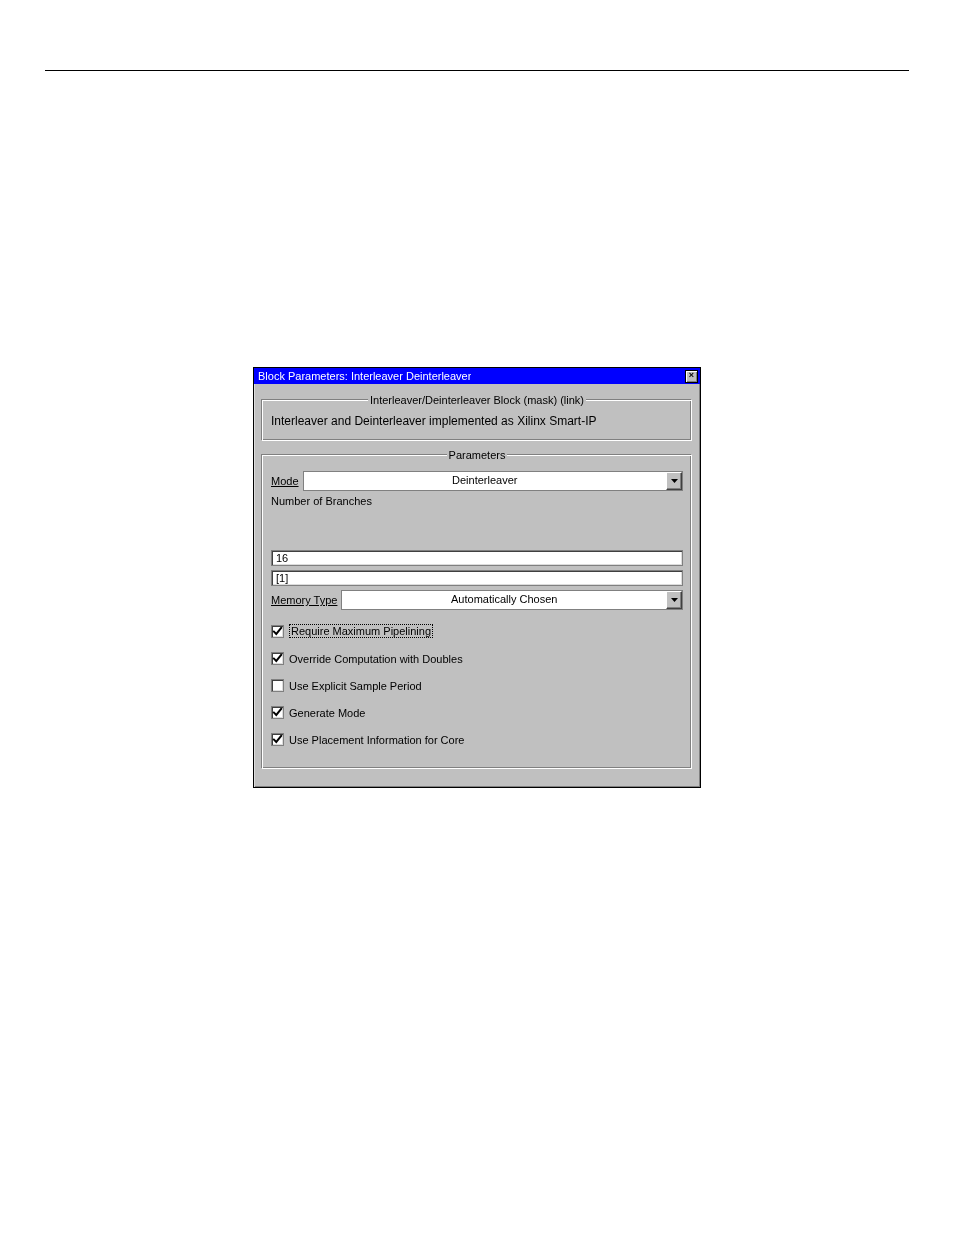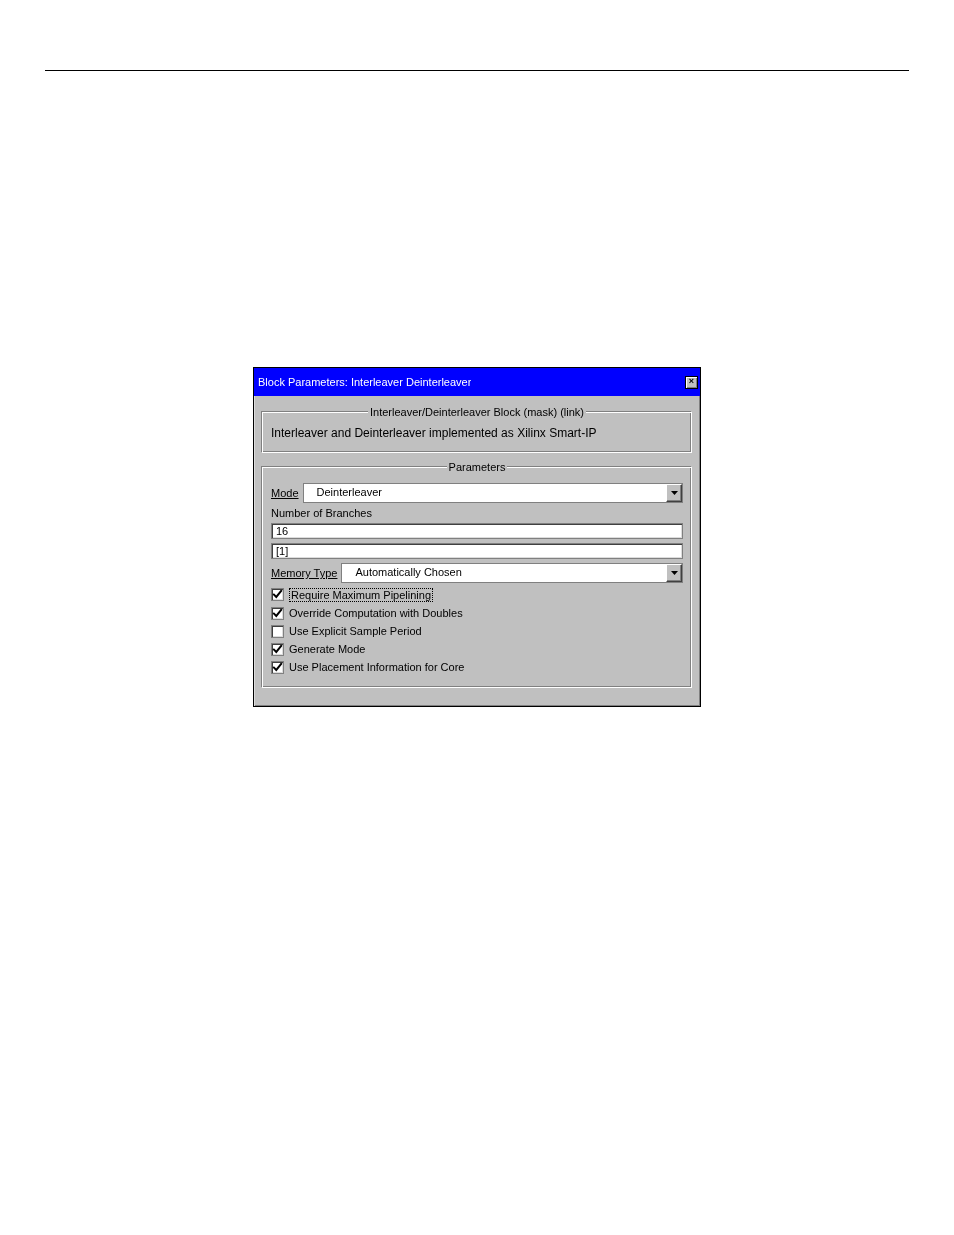--- a/index.html
+++ b/index.html
@@ -30,21 +30,21 @@
     border: 1px solid #000;
     box-shadow: inset 1px 1px 0 #dcdcdc, inset -1px -1px 0 #808080;
   }
   .titlebar {
     background: #0000ff;
     color: #ffffff;
     display: flex;
     align-items: center;
     justify-content: space-between;
     padding: 1px 2px 1px 4px;
-    height: 28px;
+    height: 16px;
     font-size: 11px;
   }
   .titlebar-title { white-space: nowrap; overflow: hidden; }
   .titlebar-close {
     width: 13px;
     height: 13px;
     background: #c0c0c0;
     border: 1px solid #000;
     box-shadow: inset 1px 1px 0 #fff, inset -1px -1px 0 #808080;
     font-size: 9px;
@@ -78,20 +78,21 @@
   }
   .row {
     display: flex;
     align-items: center;
     margin: 4px 0;
   }
   .row-stack {
     display: flex;
     flex-direction: column;
     margin: 4px 0;
+    gap: 39px;
   }
   .label {
     font-size: 11px;
     color: #000;
     margin-right: 4px;
     white-space: nowrap;
     text-decoration: underline;
   }
   .stack-label {
     font-size: 11px;
@@ -112,42 +113,43 @@
     flex: 1;
     display: flex;
     height: 20px;
     background: #fff;
     border: 1px solid #808080;
     box-shadow: inset 1px 1px 0 #404040, inset -1px -1px 0 #dcdcdc;
   }
   .select-display {
     flex: 1;
     font-size: 11px;
-    padding: 2px 13px;
+    padding: 2px 4px;
     background: #fff;
     overflow: hidden;
     white-space: nowrap;
+    text-align: center;
   }
   .select-button {
     width: 16px;
     background: #c0c0c0;
     border: 1px solid #fff;
     border-right-color: #404040;
     border-bottom-color: #404040;
     box-shadow: inset -1px -1px 0 #808080;
     display: flex;
     align-items: center;
     justify-content: center;
     cursor: pointer;
   }
   .select-button svg { width: 7px; height: 4px; }
   .check-row {
     display: flex;
-    align-items: flex-start;
-    margin: 5px 0;
+    align-items: center;
+    margin: 14px 0;
   }
   .checkbox {
     width: 13px;
     height: 13px;
     background: #fff;
     border: 1px solid #808080;
     box-shadow: inset 1px 1px 0 #404040, inset -1px -1px 0 #dcdcdc;
     margin-right: 5px;
     display: flex;
     align-items: center;

